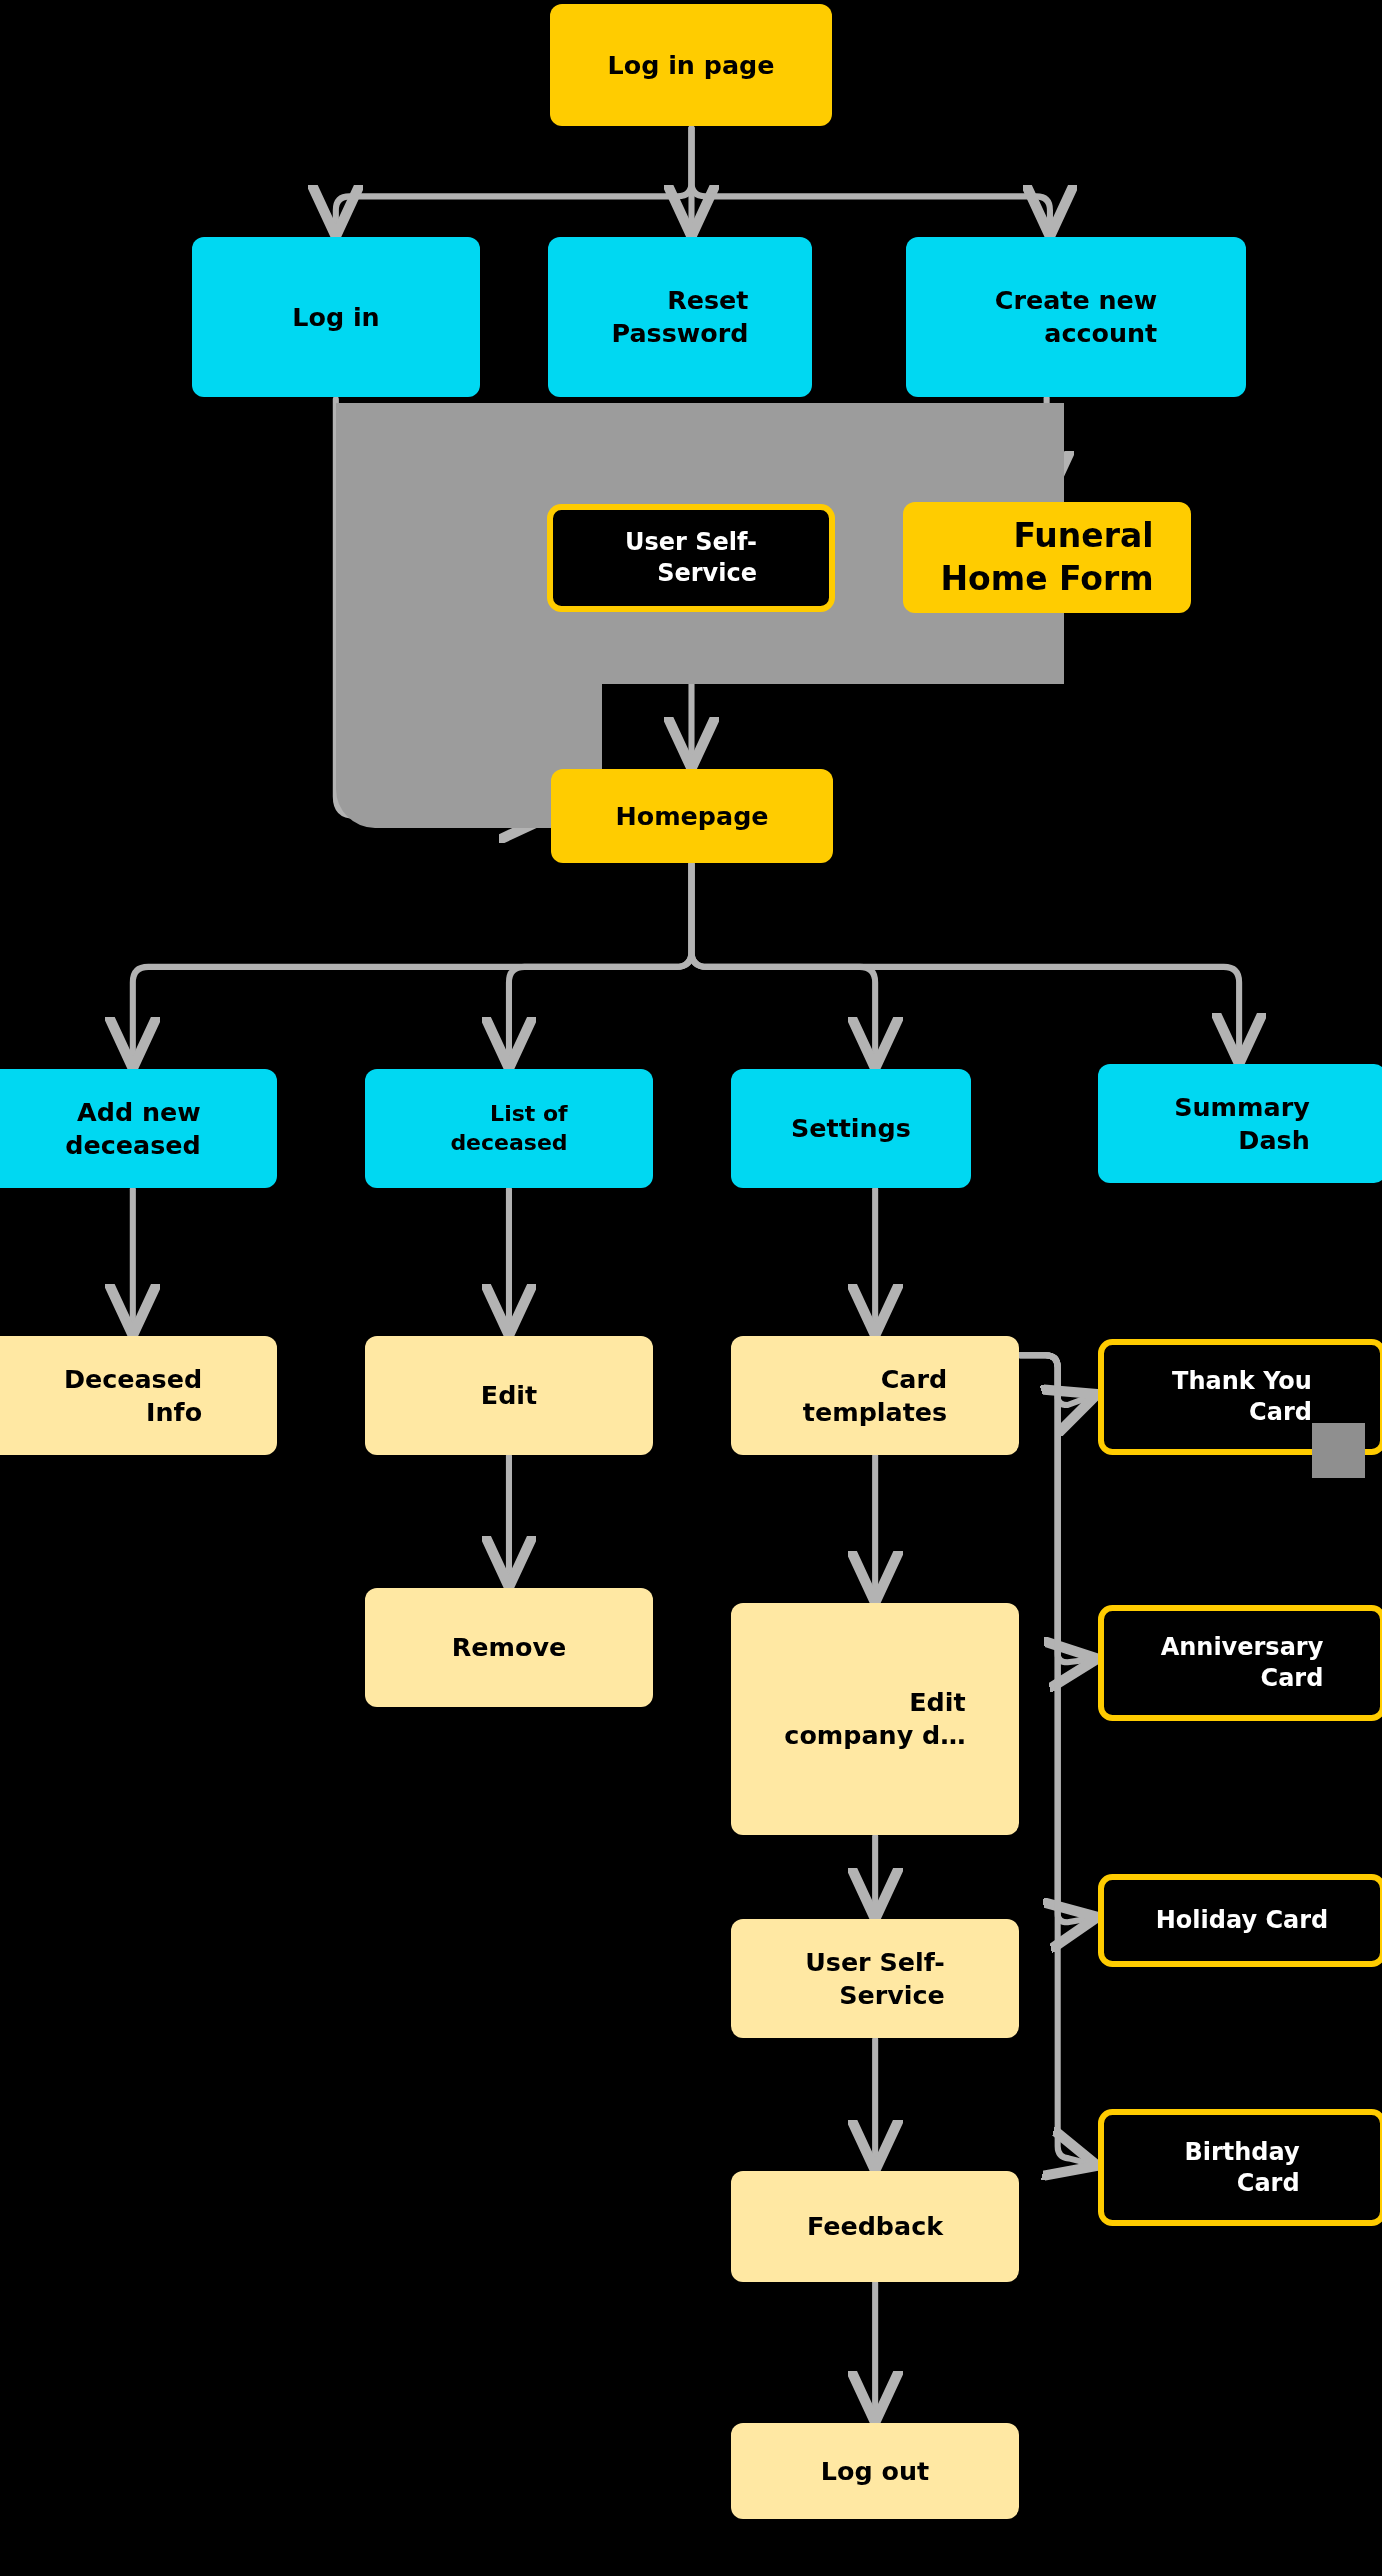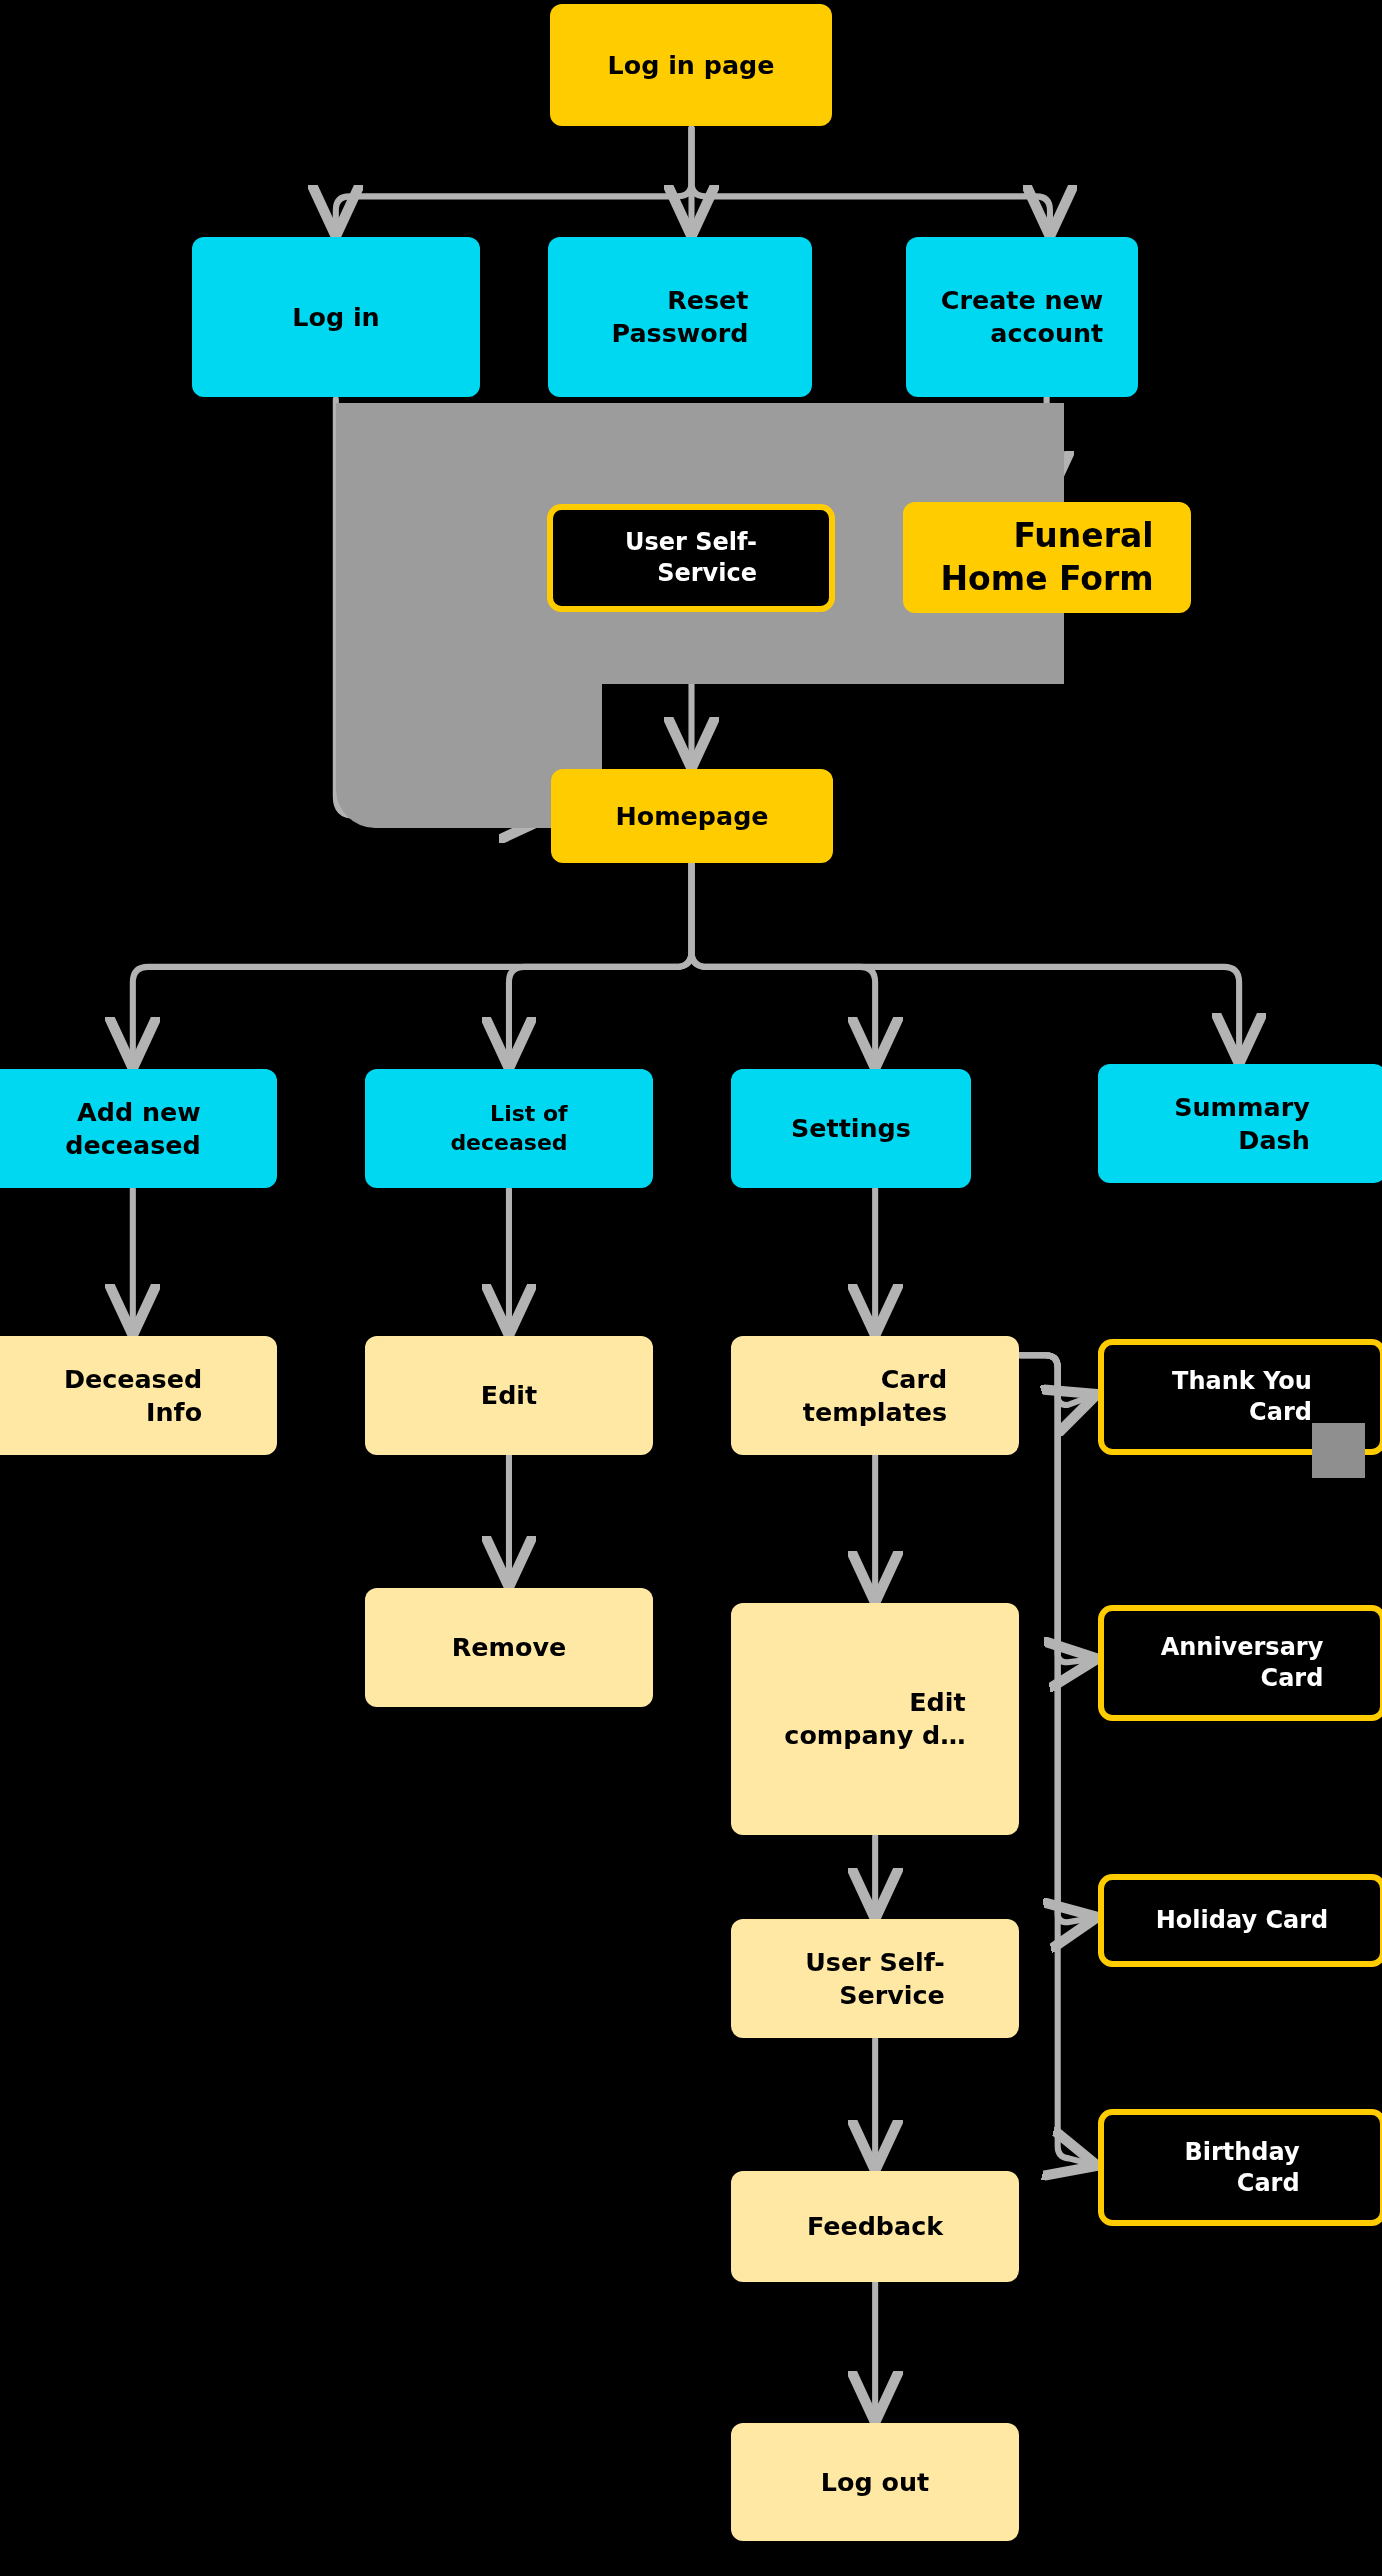--- a/index.html
+++ b/index.html
@@ -75,21 +75,21 @@
     </g>
   </svg>
 
   <div class="artifact" style="left:1312px; top:1423px; width:53px; height:55px; background:#8f8f8f;"></div>
 
   <div id="nodes">
       <div class="node n-yellow" style="left: 550px; top: 4.4px; width: 282px; height: 122px; font-size: 25.4px;"><span>Log in page</span></div>
       <div class="node n-cyan" style="left: 192px; top: 237px; width: 288px; height: 160px; font-size: 25.4px;"><span>Log in</span></div>
       <div class="node n-cyan" style="left: 548px; top: 237px; width: 264px; height: 160px; font-size: 25.4px;"><span>Reset
 Password</span></div>
-      <div class="node n-cyan" style="left: 906px; top: 237px; width: 232px; height: 160px; font-size: 25.4px;"><span>Create new
+      <div class="node n-cyan" style="left: 906px; top: 237px; width: 340px; height: 160px; font-size: 25.4px;"><span>Create new
 account</span></div>
       <div class="node n-selected" style="left: 547px; top: 504px; width: 288px; height: 108px; font-size: 24px;"><span>User Self-
 Service</span></div>
       <div class="node n-yellow" style="left: 903px; top: 502px; width: 288px; height: 111px; font-size: 33px;"><span>Funeral
 Home Form</span></div>
       <div class="node n-yellow" style="left: 551px; top: 769px; width: 282px; height: 94px; font-size: 25.4px;"><span>Homepage</span></div>
       <div class="node n-cyan" style="left: -11px; top: 1069px; width: 288px; height: 119px; font-size: 25.4px;"><span>Add new
 deceased</span></div>
       <div class="node n-cyan" style="left: 365px; top: 1069px; width: 288px; height: 119px; font-size: 22px;"><span>List of
 deceased</span></div>
@@ -107,16 +107,16 @@
       <div class="node n-lightyellow" style="left: 731px; top: 1603px; width: 288px; height: 232px; font-size: 25.4px;"><span>Edit
 company d…</span></div>
       <div class="node n-selected" style="left: 1098px; top: 1605px; width: 288px; height: 116px; font-size: 24px;"><span>Anniversary
 Card</span></div>
       <div class="node n-selected" style="left: 1098px; top: 1874px; width: 288px; height: 93px; font-size: 24px;"><span>Holiday Card</span></div>
       <div class="node n-lightyellow" style="left: 731px; top: 1919px; width: 288px; height: 119px; font-size: 25.4px;"><span>User Self-
 Service</span></div>
       <div class="node n-selected" style="left: 1098px; top: 2109px; width: 288px; height: 117px; font-size: 24px;"><span>Birthday
 Card</span></div>
       <div class="node n-lightyellow" style="left: 731px; top: 2171px; width: 288px; height: 111px; font-size: 25.4px;"><span>Feedback</span></div>
-      <div class="node n-lightyellow" style="left: 731px; top: 2423px; width: 288px; height: 118px; font-size: 25.4px;"><span>Log out</span></div>
+      <div class="node n-lightyellow" style="left: 731px; top: 2423px; width: 288px; height: 96px; font-size: 25.4px;"><span>Log out</span></div>
     </div>
 </div>
 
 
 </body></html>

